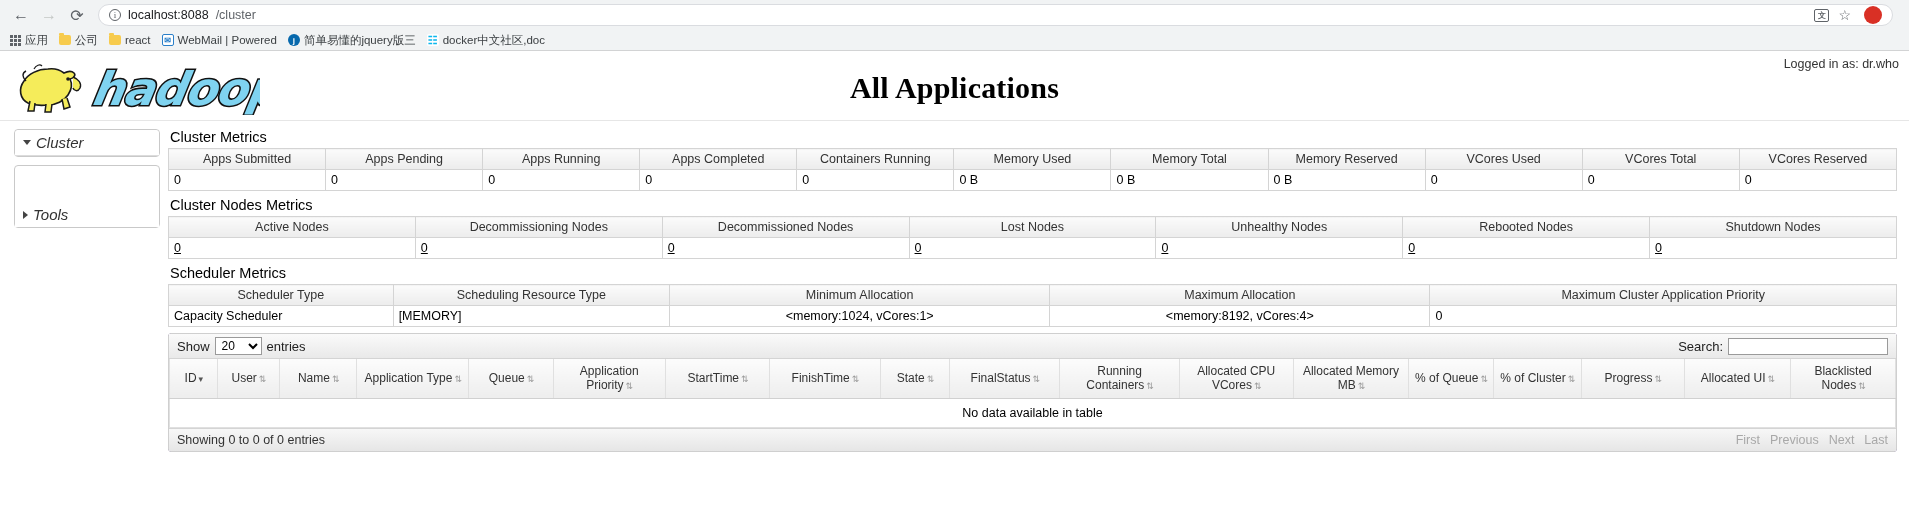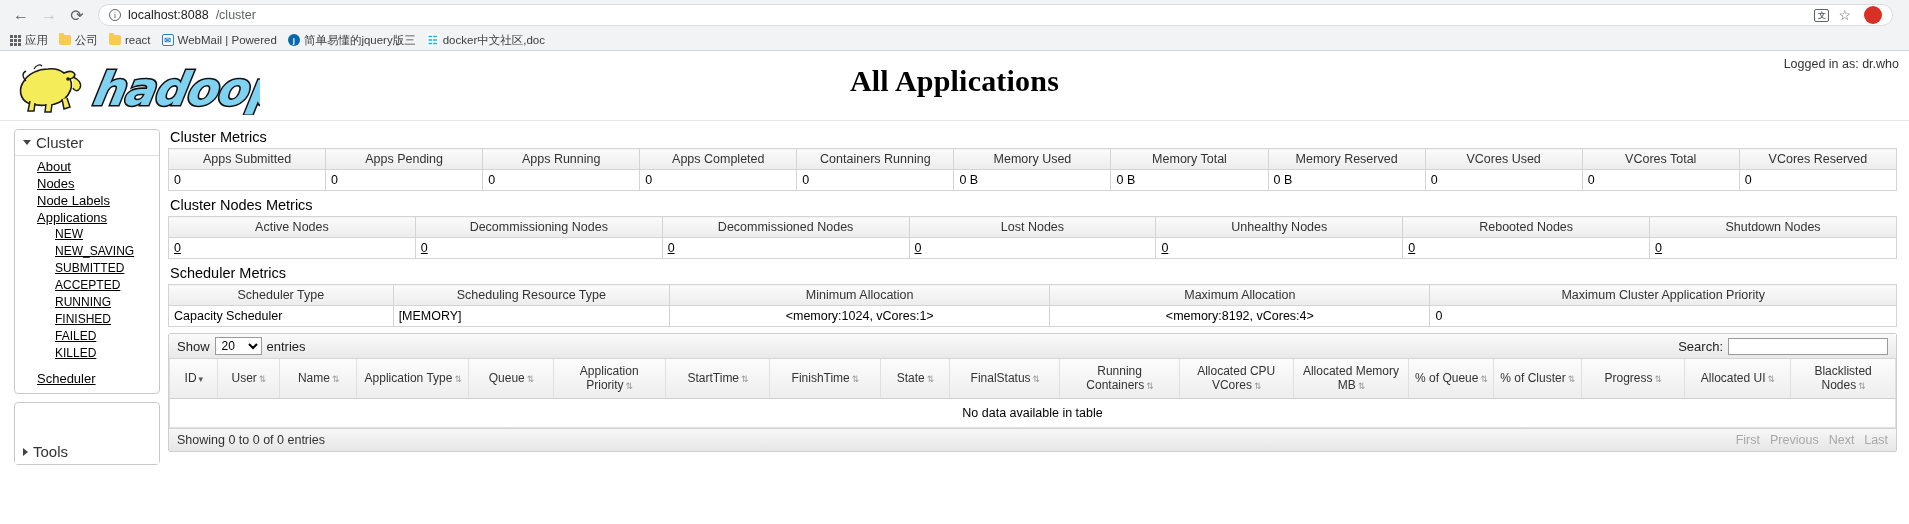--- a/index.html
+++ b/index.html
@@ -77,34 +77,34 @@
 
   
   .page { position:relative; width:100%; }
   .topbar {
     display:flex; align-items:flex-start; height:70px;
     border-bottom:1px solid #e6e6e6;
     position:relative;
   }
   .logo-wrap { padding:6px 0 0 10px; }
   .page-title {
-    position:absolute; left:0; right:0; top:13px;
+    position:absolute; left:0; right:0; top:20px;
     text-align:center; font-size:30px; font-weight:bold;
     font-family:"Liberation Serif", serif;
     letter-spacing:0.2px;
   }
   .logged-in {
     position:absolute; right:10px; top:6px;
     font-size:12.5px; color:#333;
   }
 
   .content { display:flex; align-items:flex-start; }
 
   
-  .sidebar { width:160px; flex:none; padding:8px 0 0 14px; }
+  .sidebar { width:160px; flex:none; padding:8px 0 0 14px;font-style:italic; }
   .panel {
     border:1px solid #c9c9c9; border-radius:4px; background:#fff;
     margin-bottom:8px;
   }
   .panel-head {
     padding:4px 8px; font-size:15px; color:#333;
     display:flex; align-items:center; gap:5px;
     border-bottom:1px solid #dcdcdc; background:#fff;
     border-radius:4px 4px 0 0;
   }
@@ -269,35 +269,20 @@
     <div class="logged-in">Logged in as: dr.who</div>
   </div>
 
   <div class="content">
 
     <div class="sidebar">
       <div class="panel">
         <div class="panel-head">
           <span class="caret-down"></span>
           <span>Cluster</span>
-        </div>
-        <div class="panel-body">
-          <a class="nav-link">About</a>
-          <a class="nav-link">Nodes</a>
-          <a class="nav-link">Node Labels</a>
-          <a class="nav-link">Applications</a>
-          <a class="nav-link sub">NEW</a>
-          <a class="nav-link sub">NEW_SAVING</a>
-          <a class="nav-link sub">SUBMITTED</a>
-          <a class="nav-link sub">ACCEPTED</a>
-          <a class="nav-link sub">RUNNING</a>
-          <a class="nav-link sub">FINISHED</a>
-          <a class="nav-link sub">FAILED</a>
-          <a class="nav-link sub">KILLED</a>
-          <a class="nav-link spaced">Scheduler</a>
         </div>
       </div>
       <div class="panel collapsed">
         <div class="panel-head">
           <span class="caret-right"></span>
           <span>Tools</span>
         </div>
       </div>
     </div>
 

